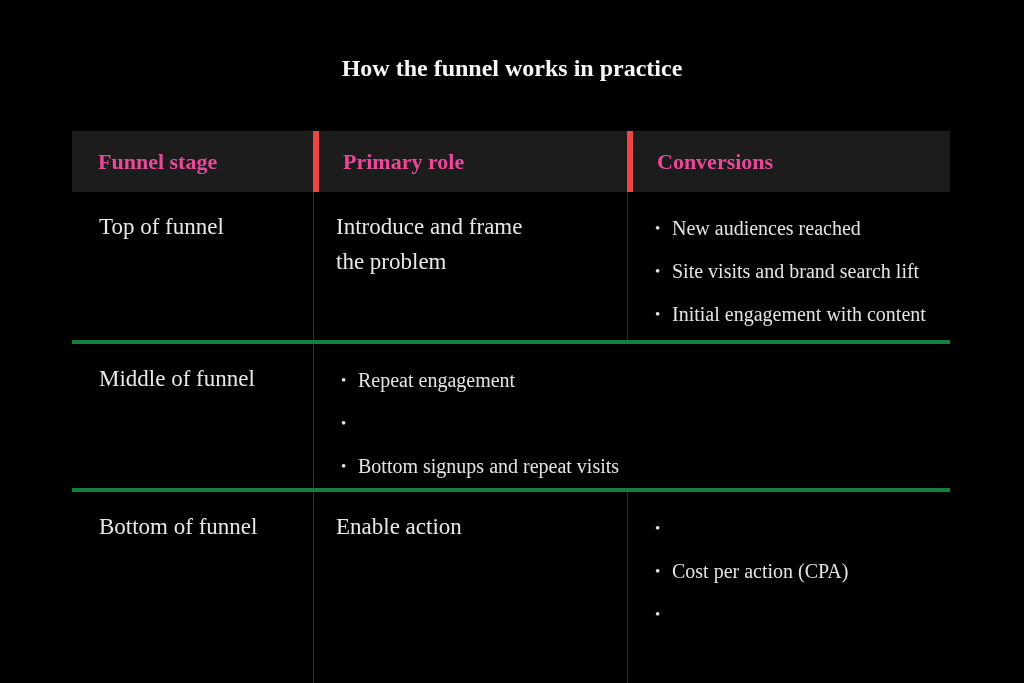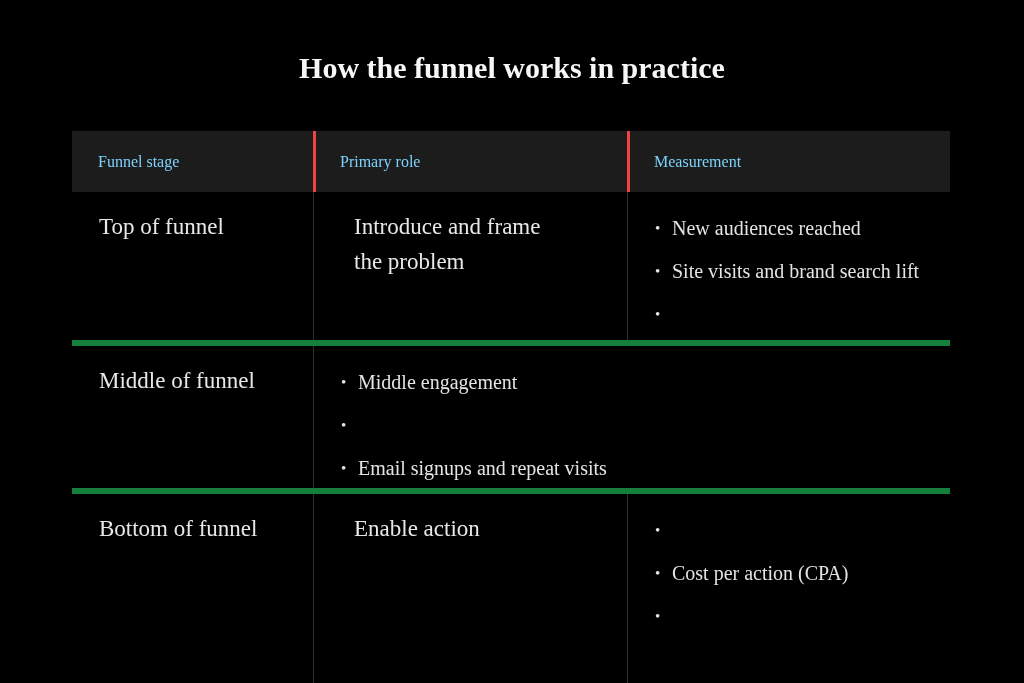--- a/index.html
+++ b/index.html
@@ -15,64 +15,64 @@
     position: absolute;
     inset: 0;
     background: #000000;
   }
   .title {
     position: absolute;
     top: 50px;
     left: 0;
     width: 100%;
     text-align: center;
-    font-size: 30px;
+    font-size: 24px;
     font-weight: bold;
     color: #f7f7f7;
     line-height: 36px;
   }
   .table {
     position: absolute;
     left: 72px;
     top: 131px;
     width: 878px;
   }
   .thead {
     display: grid;
     grid-template-columns: 241px 314px 323px;
     height: 61px;
     background: #1c1c1c;
   }
   .th {
     display: flex;
     align-items: center;
-    font-size: 16px;
-    font-weight: normal;
-    color: #7dd3fc;
+    font-size: 22px;
+    font-weight: bold;
+    color: #ec4899;
     padding-left: 26px;
   }
   .th:nth-child(n+2) {
-    border-left: 3px solid #ef4444;
+    border-left: 6px solid #ef4444;
     padding-left: 24px;
   }
   .trow {
     display: grid;
     grid-template-columns: 241px 314px 323px;
   }
   .trow.r1, .trow.r2 { height: 148px; text-decoration: underline; }
   .trow.r3 { min-height: 262px; }
-  .trow + .trow { border-top: 6px solid #15803d; }
+  .trow + .trow { border-top: 4px solid #15803d; }
   .td:nth-child(n+2) { border-left: 1px solid #2e2e2e; }
   .stage, .role {
     font-size: 23px;
     line-height: 35px;
     color: #e8e8e8;
     padding: 17px 0 0 27px;
   }
-  .role { padding-left: 40px; white-space: pre; }
+  .role { padding-left: 22px; white-space: pre; }
   .mlist {
     list-style: none;
     padding: 21px 0 0 27px;
   }
   .mitem {
     display: flex;
     font-size: 20px;
     line-height: 30px;
     color: #e4e4e4;
   }
@@ -90,58 +90,59 @@
 
 <div class="page">
 
   <h1 class="title">How the funnel works in practice</h1>
 
   <div class="table">
 
     <div class="thead">
       <div class="th">Funnel stage</div>
       <div class="th">Primary role</div>
-      <div class="th">Measurement</div>
+      <div class="th">Conversions</div>
     </div>
 
     <div class="trow r1">
       <div class="td stage">Top of funnel</div>
       <div class="td role">Introduce and frame
 the problem</div>
       <div class="td">
         <ul class="mlist">
           <li class="mitem">
               <span class="dot">•</span>
               <span class="mtext">New audiences reached</span>
             </li>
           <li class="mitem">
               <span class="dot">•</span>
               <span class="mtext">Site visits and brand search lift</span>
             </li>
           <li class="mitem">
               <span class="dot">•</span>
+              <span class="mtext">Initial engagement with content</span>
             </li>
         </ul>
       </div>
     </div>
 
     <div class="trow r2">
       <div class="td stage">Middle of funnel</div>
       <div class="td">
         <ul class="mlist">
           <li class="mitem">
               <span class="dot">•</span>
-              <span class="mtext">Middle engagement</span>
+              <span class="mtext">Repeat engagement</span>
             </li>
           <li class="mitem">
               <span class="dot">•</span>
             </li>
           <li class="mitem">
               <span class="dot">•</span>
-              <span class="mtext">Email signups and repeat visits</span>
+              <span class="mtext">Bottom signups and repeat visits</span>
             </li>
         </ul>
       </div>
     </div>
 
     <div class="trow r3">
       <div class="td stage">Bottom of funnel</div>
       <div class="td role">Enable action</div>
       <div class="td">
         <ul class="mlist">

